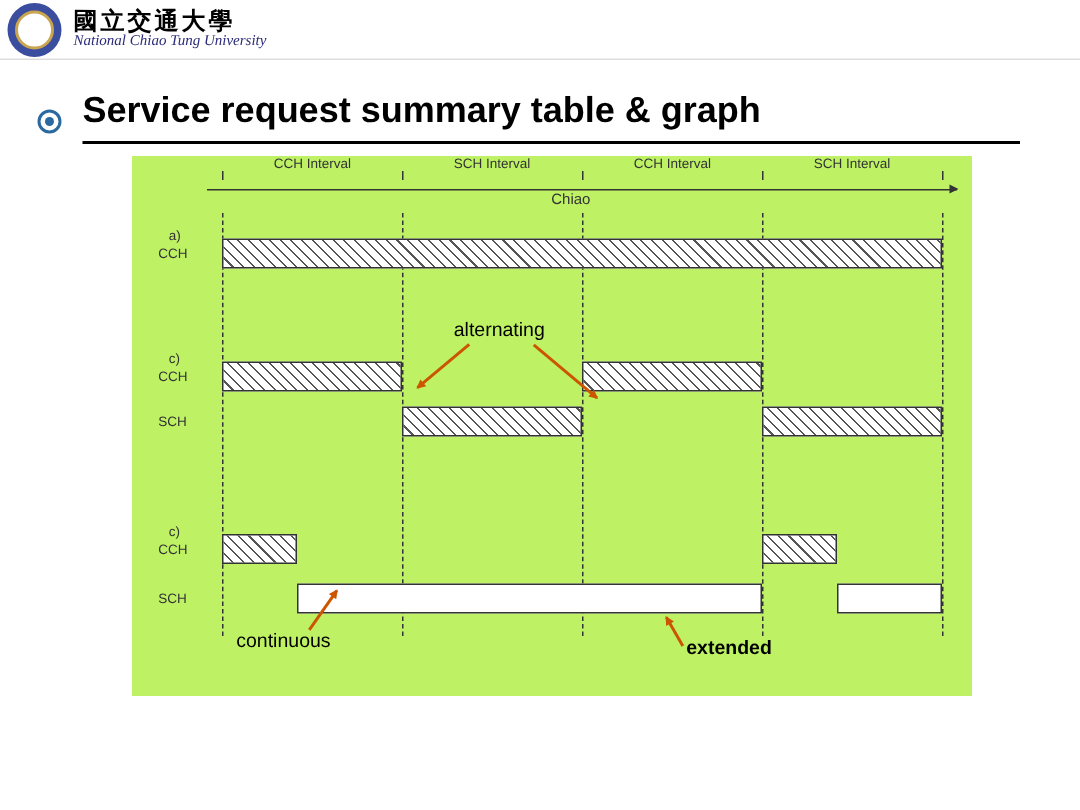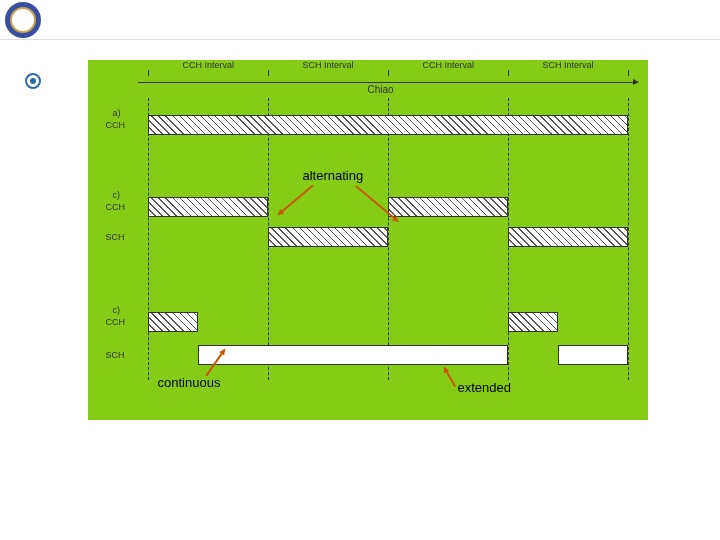--- a/index.html
+++ b/index.html
@@ -10,21 +10,21 @@
   .logo-inner { width: 26px; height: 26px; border-radius:50%; background:#fff; border:2px solid #c9a550; }
   .uni-text { display: flex; flex-direction: column; line-height: 1; }
   .uni-chinese { font-size: 16px; font-weight: bold; letter-spacing: 2px; color: #000; }
   .uni-english { font-size: 10px; font-style: italic; font-family: "Times New Roman", serif; color: #2b2b7a; }
   
   .content { padding: 20px 40px 10px 55px; }
   .title { font-family: Verdana, Arial, sans-serif; font-size: 24px; font-weight: bold; color: #000; padding-bottom: 6px; border-bottom: 2px solid #000; margin-bottom: 8px; }
   .bullet { position: absolute; left: 25px; top: 73px; width: 16px; height: 16px; border-radius: 50%; border: 2px solid #2a6aa0; background: #fff; }
   .bullet::after { content: ''; position: absolute; left: 3px; top: 3px; width: 6px; height: 6px; border-radius: 50%; background: #2a6aa0; }
   
-  .diagram { position: relative; width: 560px; height: 360px; margin: 0 auto; background: #84cc16; }
+  .diagram { position: relative; width: 560px; height: 360px; margin: 0 auto; background: #bef264; }
   
   .int-label { position: absolute; font-size: 9px; color: #333; }
   .time-label { position: absolute; font-size: 10px; color: #333; }
   .time-arrow { position: absolute; height: 1px; background: #333; }
   .time-arrow::after { content:''; position:absolute; right:-1px; top:-3px; border-left:6px solid #333; border-top:3.5px solid transparent; border-bottom:3.5px solid transparent; }
   
   .row-label { position: absolute; font-size: 9px; color: #333; }
   .sub-label { position: absolute; font-size: 9px; color: #333; }
   
   .band { position: absolute; height: 20px; border: 1px solid #333; }
@@ -42,25 +42,30 @@
   
   .caption { font-size: 11px; font-weight: bold; color: #333; text-align: center; width: 560px; margin: 6px auto 0; line-height: 1.3; }
 </style>
 </head>
 <body>
 
 <div class="header-bar">
   <div class="logo">
       <div class="logo-inner"></div>
     </div>
+  <div class="uni-text">
+    <span class="uni-chinese">國立交通大學</span>
+    <span class="uni-english">National Chiao Tung University</span>
+  </div>
 </div>
 
 <div class="bullet"></div>
 
 <div class="content">
+  <h1 class="title">Service request summary table &amp; graph</h1>
 
   <div class="diagram">
 
     <div class="int-label" style="left:95px; top:0;">CCH Interval</div>
     <div class="int-label" style="left:215px; top:0;">SCH Interval</div>
     <div class="int-label" style="left:335px; top:0;">CCH Interval</div>
     <div class="int-label" style="left:455px; top:0;">SCH Interval</div>
 
     <div class="dashline" style="left:60px; top:10px; height:6px; border-left:1px solid #333;"></div>
     <div class="dashline" style="left:180px; top:10px; height:6px; border-left:1px solid #333;"></div>
@@ -99,18 +104,18 @@
     <div class="band hatched" style="left:60px;  top:252px; width:50px;"></div>
     <div class="band hatched" style="left:420px; top:252px; width:50px;"></div>
 
     <div class="row-label" style="left:18px; top:290px;">SCH</div>
     <div class="open-band" style="left:110px; top:285px; width:310px;"></div>
     <div class="open-band" style="left:470px; top:285px; width:70px;"></div>
 
     <div class="annotation" style="left:70px; top:315px;">continuous</div>
     <div class="arrow-line" style="left:118px; top:315px; width:32px; transform: rotate(-55deg);"></div>
 
-    <div class="annotation" style="left:370px; top:320px;">extended</div>
+    <div class="annotation" style="left:370px; top:320px;font-weight:bold;">extended</div>
     <div class="arrow-line" style="left:367px; top:326px; width:22px; transform: rotate(-120deg);"></div>
 
   </div>
 
 </div>
 
 </body></html>

